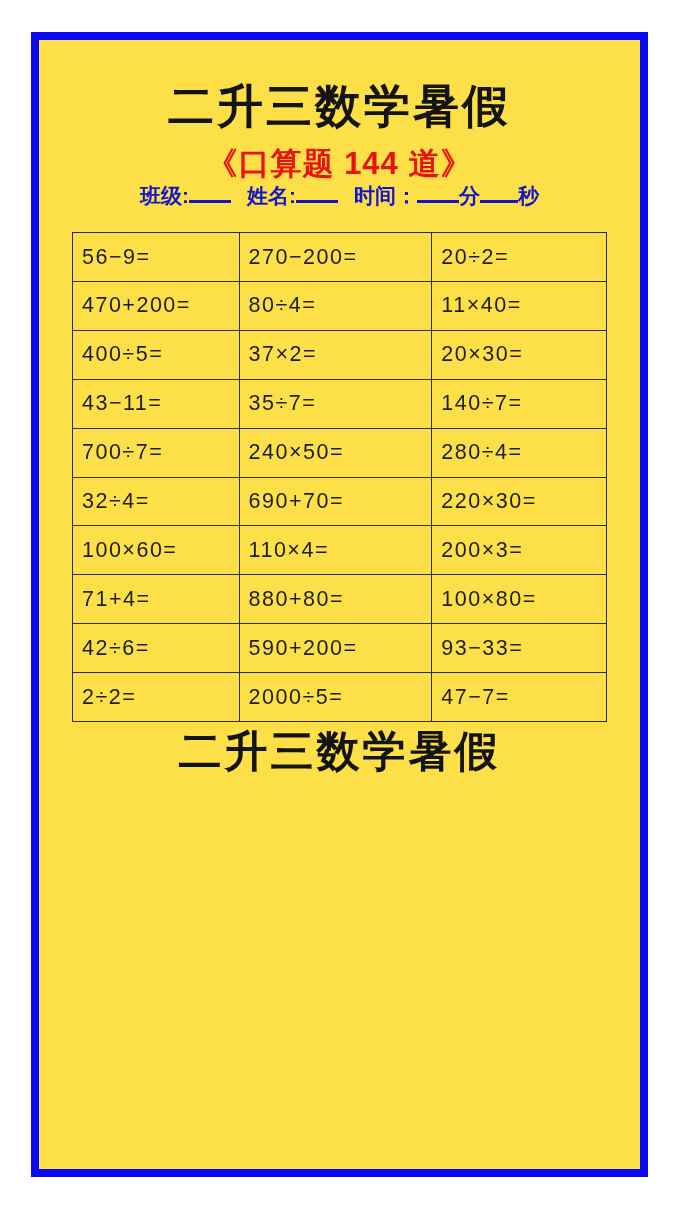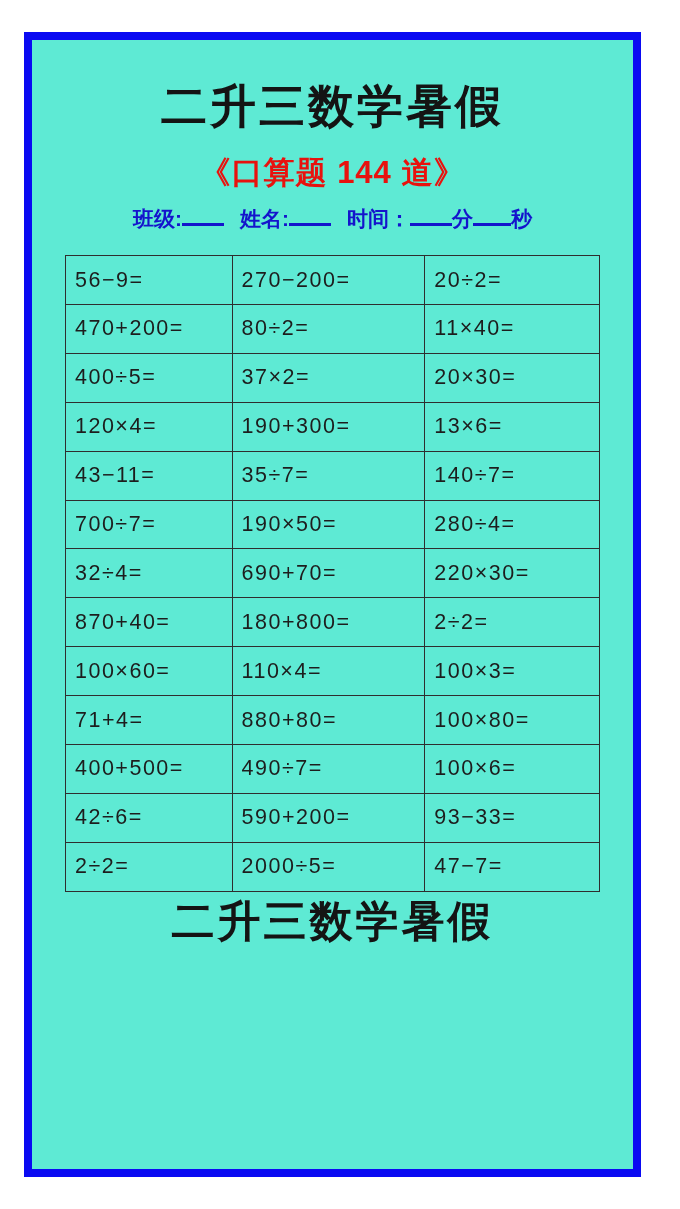--- a/index.html
+++ b/index.html
@@ -10,48 +10,48 @@
   }
   .page {
     position: relative;
     width: 680px;
     height: 1209px;
     background: #ffffff;
     overflow: hidden;
   }
   .frame {
     position: absolute;
-    left: 24px;
+    left: 31px;
     top: 32px;
     width: 617px;
     height: 1145px;
     box-sizing: border-box;
     border: 8px solid #0a0af2;
-    background: #5eead4;
+    background: #fde047;
   }
   .title {
     margin-top: 40px;
     text-align: center;
     font-size: 46px;
     line-height: 1.15;
     font-weight: bold;
     color: #141414;
     letter-spacing: 3px;
   }
   .subtitle {
-    margin-top: 21px;
+    margin-top: 12px;
     text-align: center;
     font-size: 31px;
     line-height: 1.2;
     font-weight: bold;
     color: #e8120e;
     letter-spacing: 1px;
   }
   .info-line {
-    margin-top: 14px;
+    margin-top: 0;
     text-align: center;
     font-size: 21px;
     font-weight: bold;
     color: #1414cc;
     white-space: nowrap;
   }
   .info-label { display: inline-block; }
   .info-gap { display: inline-block; width: 16px; }
   .blank {
     display: inline-block;
@@ -116,67 +116,52 @@
             <col class="col-c">
         </colgroup>
         <tbody>
             <tr>
               <td>56−9=</td>
               <td>270−200=</td>
               <td>20÷2=</td>
             </tr>
             <tr>
               <td>470+200=</td>
-              <td>80÷2=</td>
+              <td>80÷4=</td>
               <td>11×40=</td>
             </tr>
             <tr>
               <td>400÷5=</td>
               <td>37×2=</td>
               <td>20×30=</td>
             </tr>
             <tr>
-              <td>120×4=</td>
-              <td>190+300=</td>
-              <td>13×6=</td>
-            </tr>
-            <tr>
               <td>43−11=</td>
               <td>35÷7=</td>
               <td>140÷7=</td>
             </tr>
             <tr>
               <td>700÷7=</td>
-              <td>190×50=</td>
+              <td>240×50=</td>
               <td>280÷4=</td>
             </tr>
             <tr>
               <td>32÷4=</td>
               <td>690+70=</td>
               <td>220×30=</td>
             </tr>
             <tr>
-              <td>870+40=</td>
-              <td>180+800=</td>
-              <td>2÷2=</td>
-            </tr>
-            <tr>
               <td>100×60=</td>
               <td>110×4=</td>
-              <td>100×3=</td>
+              <td>200×3=</td>
             </tr>
             <tr>
               <td>71+4=</td>
               <td>880+80=</td>
               <td>100×80=</td>
-            </tr>
-            <tr>
-              <td>400+500=</td>
-              <td>490÷7=</td>
-              <td>100×6=</td>
             </tr>
             <tr>
               <td>42÷6=</td>
               <td>590+200=</td>
               <td>93−33=</td>
             </tr>
             <tr>
               <td>2÷2=</td>
               <td>2000÷5=</td>
               <td>47−7=</td>

